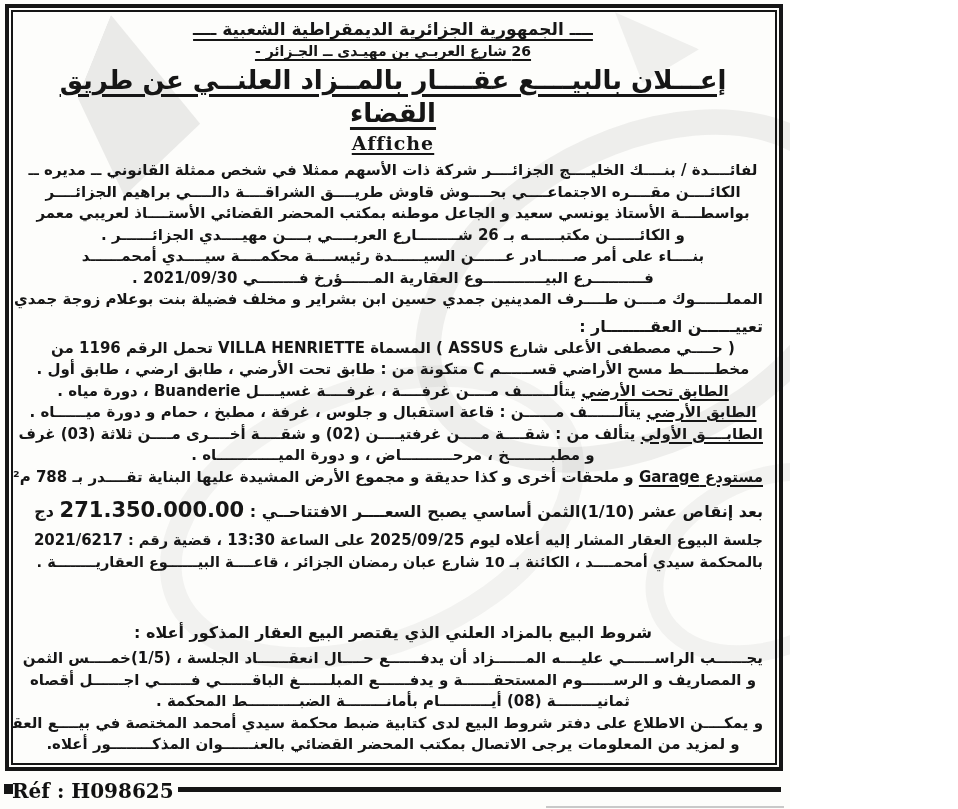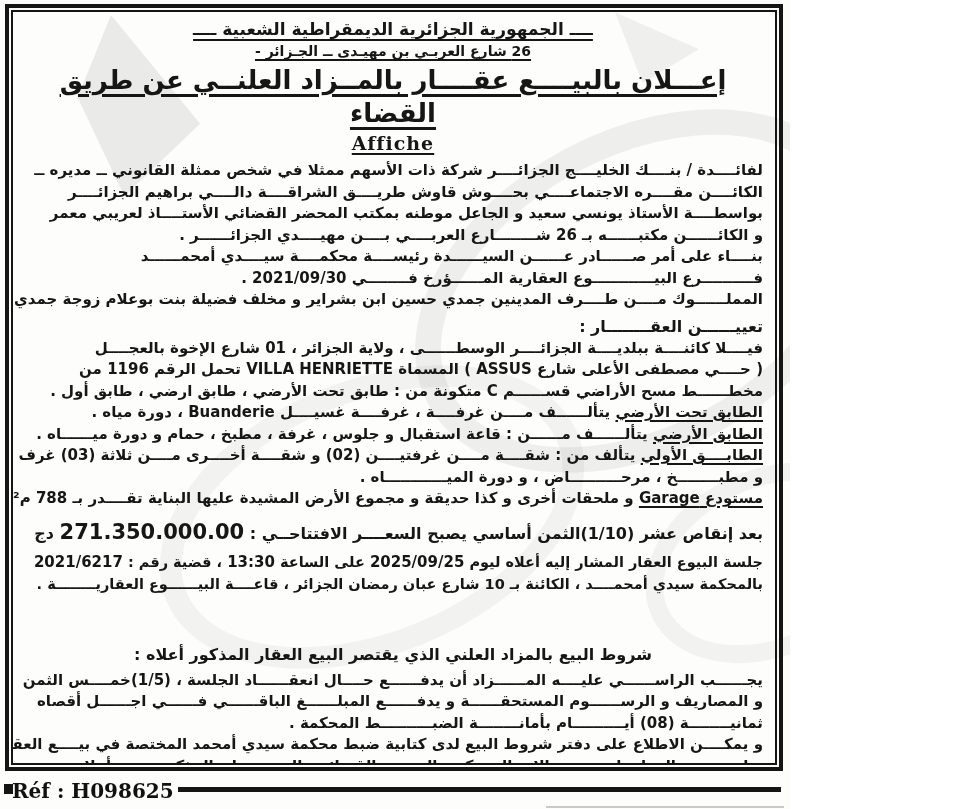--- a/index.html
+++ b/index.html
@@ -33,21 +33,21 @@
   .center{text-align:center;}
   .hdr1{font-size:17px;font-weight:bold;line-height:24px;}
   .hdr1 span{text-decoration:underline;text-decoration-thickness:2px;text-underline-offset:4px;}
   .hdr2{font-size:14px;font-weight:bold;line-height:21px;}
   .hdr2 span{text-decoration:underline;text-decoration-thickness:1.5px;text-underline-offset:3px;}
   .big-title{font-size:26px;font-weight:bold;line-height:33px;margin-top:2px;}
   .big-title span{text-decoration:underline;text-decoration-thickness:2.5px;text-underline-offset:5px;}
   .affiche{font-size:19px;font-weight:bold;line-height:26px;direction:ltr;}
   .affiche span{text-decoration:underline;text-decoration-thickness:2px;text-underline-offset:3px;font-family:"DejaVu Serif","Liberation Serif",serif;letter-spacing:1px;}
 
-  .body-line{font-size:15px;font-weight:bold;line-height:21.5px;text-align:right;white-space:nowrap;}
+  .body-line{font-size:15px;font-weight:bold;line-height:21.5px;text-align:center;white-space:nowrap;}
   .gap-s{margin-top:4px;}
   .gap-m{margin-top:7px;}
   .sec-head{font-size:16px;font-weight:bold;line-height:23px;text-align:right;}
   .sec-head span{text-decoration-thickness:2px;text-underline-offset:4px;}
   .sec-head.centered{text-align:center;margin-top:48px;}
   .ul-lead{text-decoration:underline;text-decoration-thickness:2px;text-underline-offset:3px;}
 
   .price-line{font-size:16px;font-weight:bold;line-height:27px;text-align:right;margin-top:9px;white-space:nowrap;}
   .price-amount{font-size:21px;letter-spacing:0.5px;}
   .session-line{font-size:14.5px;font-weight:bold;line-height:22px;text-align:right;white-space:nowrap;}
@@ -95,21 +95,20 @@
       <div class="body-line">بواسطــــة الأستاذ يونسي سعيد و الجاعل موطنه بمكتب المحضر القضائي الأستــــاذ لعريبي معمر</div>
       <div class="body-line">و الكائــــــن مكتبــــــه بـ 26 شــــــــارع العربــــي بــــن مهيــــدي الجزائــــــر .</div>
 
       <div class="body-line">بنــــاء على أمر صــــــادر عــــــن السيــــــدة رئيســــة محكمــــة سيــــدي أمحمــــــد</div>
       <div class="body-line">فــــــــــرع البيــــــــــــوع العقارية المــــــؤرخ فــــــــي 2021/09/30 .</div>
       <div class="body-line">المملــــــوك مــــن طــــرف المدينين  جمدي حسين ابن بشراير و مخلف فضيلة بنت بوعلام زوجة جمدي .</div>
 
       <div class="sec-head gap-s">
         <span>تعييــــــن العقــــــــار :</span>
       </div>
-      <div class="body-line">فيــــلا كائنــــة ببلديــــة الجزائــــر الوسطــــــى ، ولاية الجزائر ، 01 شارع الإخوة بالعجــــل</div>
       <div class="body-line">( حــــي مصطفى الأعلى شارع ASSUS ) المسماة VILLA HENRIETTE تحمل الرقم 1196 من</div>
       <div class="body-line">مخطــــــط مسح الأراضي قســــــم C متكونة من : طابق تحت الأرضي ، طابق ارضي ، طابق أول .</div>
       <div class="body-line">
         <span class="ul-lead">الطابق تحت الأرضي</span><span> يتألــــــف مــــن غرفــــة ، غرفــــة غسيــــل Buanderie ، دورة مياه .</span>
       </div>
       <div class="body-line">
         <span class="ul-lead">الطابق الأرضي</span><span> يتألــــــف مــــــن : قاعة استقبال و جلوس ، غرفة ، مطبخ ، حمام و دورة ميــــــاه .</span>
       </div>
       <div class="body-line">
         <span class="ul-lead">الطابــــق الأولي</span><span> يتألف من : شقــــة مــــن غرفتيــــن (02) و شقــــة أخــــرى مــــن ثلاثة (03) غرف</span>

